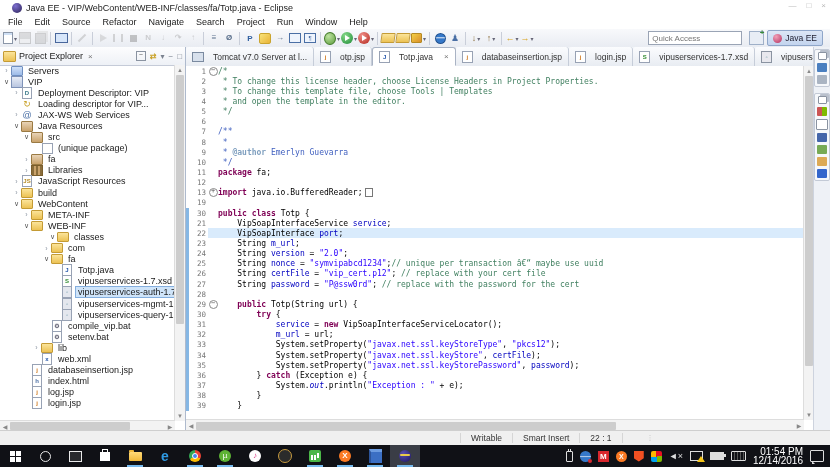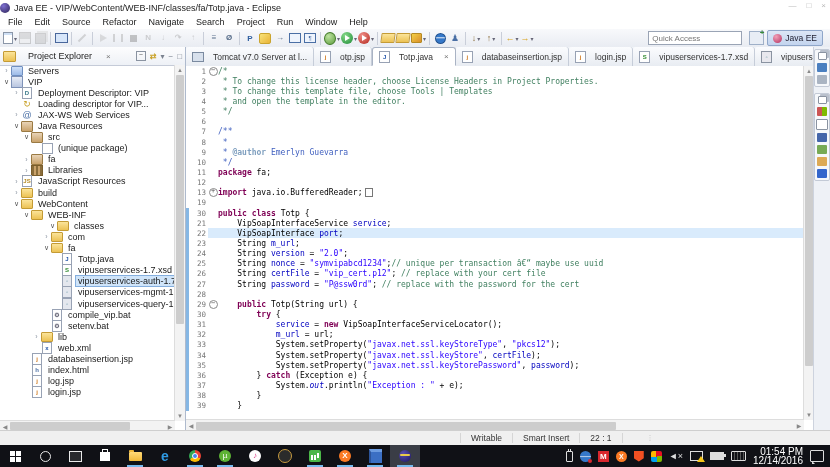--- a/index.html
+++ b/index.html
@@ -1,20 +1,20 @@
 <!DOCTYPE html>
 <html><head>
 <meta charset="utf-8">
 <style>
   html,body{margin:0;padding:0;background:#888;}
   #app{width:830px;height:467px;position:relative;background:#fff;overflow:hidden;
        font-family:"Liberation Sans",sans-serif;-webkit-font-smoothing:antialiased;}
 
   
-  .titlebar{height:15px;display:flex;align-items:center;gap:4px;padding-left:0;font-size:9px;color:#222;background:#fff;}
+  .titlebar{height:15px;display:flex;align-items:center;gap:4px;padding-left:12px;font-size:9px;color:#222;background:#fff;}
   .ecl-logo{width:10px;height:10px;border-radius:50%;background:radial-gradient(circle at 35% 30%,#7d6fd0,#2c2255);flex:none;}
   .win-controls{position:absolute;top:1px;right:4px;display:flex;gap:10px;color:#b9b9b9;font-size:8px;}
   .menubar{height:14px;display:flex;align-items:center;font-size:9px;background:#fff;padding-left:2px;color:#222;}
   .menubar span{padding:0 6px;}
   .toolbar{height:18px;display:flex;align-items:center;background:linear-gradient(#f8f9fb,#e9ecf2);
            border-bottom:1px solid #c9cfdc;padding:0 3px;gap:1px;}
   .tsep{width:1px;height:13px;background:#c9ced9;margin:0 2px;flex:none;}
   .tbtn{height:15px;min-width:14px;display:flex;align-items:center;justify-content:center;flex:none;position:relative;}
   .tbtn.dis{opacity:.4;filter:grayscale(1);}
   .ddv{font-size:6px;color:#667;margin-left:1px;}
@@ -51,21 +51,21 @@
   .persp-open{width:13px;height:12px;background:#e8edf5;border:1px solid #9fb0c8;position:relative;}
   .persp-open::after{content:"+";position:absolute;right:-1px;top:-4px;color:#2f6;font-size:8px;font-weight:bold;color:#3a8a3a;}
   .persp-btn{display:flex;align-items:center;gap:3px;background:linear-gradient(#dce6f5,#c3d4ee);border:1px solid #8fa6c9;
       border-radius:2px;height:14px;padding:0 5px;font-size:8.5px;color:#223;}
   .persp-ico{width:9px;height:9px;border-radius:50%;background:radial-gradient(circle at 35% 30%,#f2a0b7,#b3305f);}
 
   
   #explorer{position:absolute;left:0;top:47px;width:185px;bottom:36px;border-right:1px solid #aebacd;background:#fff;}
   .exp-header{height:18px;display:flex;align-items:center;font-size:9px;background:linear-gradient(#fdfdfe,#eef1f6);
       border-bottom:1px solid #c5cbd8;padding-left:3px;color:#222;}
-  .exp-tab{display:flex;align-items:center;gap:12px;}
+  .exp-tab{display:flex;align-items:center;gap:3px;}
   .exp-folder{width:11px;height:9px;background:linear-gradient(#fbe49a,#ecc254);border:1px solid #c49b35;border-radius:1px;}
   .exp-close{color:#777;font-size:8px;margin-left:2px;}
   .exp-tools{margin-left:auto;display:flex;align-items:center;gap:4px;padding-right:3px;color:#7a828f;font-size:8px;}
   .collapse-all{width:8px;height:8px;border:1px solid #8a93a1;font-size:7px;line-height:6px;text-align:center;color:#555;}
   .linked{color:#c8a024;font-weight:bold;}
   #tree{position:absolute;left:0;top:18px;right:10px;bottom:10px;overflow:hidden;font-size:9px;color:#1a1a1a;}
   .trow{height:11.1px;display:flex;align-items:center;white-space:nowrap;padding-left:2px;}
   .trow .lbl{padding:0 2px;}
   .trow.sel .lbl{background:#cfe4f9;outline:1px solid #84aede;}
   .texp{width:9px;font-size:7px;color:#8a93a1;text-align:center;flex:none;}
@@ -444,20 +444,27 @@
           <span class="lbl">build</span>
         </div>
         <div class="trow" style="padding-left: 12px;">
           <span class="texp" style="color: rgb(85, 85, 85);">∨</span>
           <span class="nico">
             <span class="fold-y"></span>
           </span>
           <span class="lbl">WebContent</span>
         </div>
         <div class="trow" style="padding-left: 22px;">
+          <span class="texp">›</span>
+          <span class="nico">
+            <span class="fold-y"></span>
+          </span>
+          <span class="lbl">META-INF</span>
+        </div>
+        <div class="trow" style="padding-left: 22px;">
           <span class="texp" style="color: rgb(85, 85, 85);">∨</span>
           <span class="nico">
             <span class="fold-y"></span>
           </span>
           <span class="lbl">WEB-INF</span>
         </div>
         <div class="trow" style="padding-left: 48px;">
           <span class="texp" style="color: rgb(85, 85, 85);">∨</span>
           <span class="nico">
             <span class="fold-y"></span>

